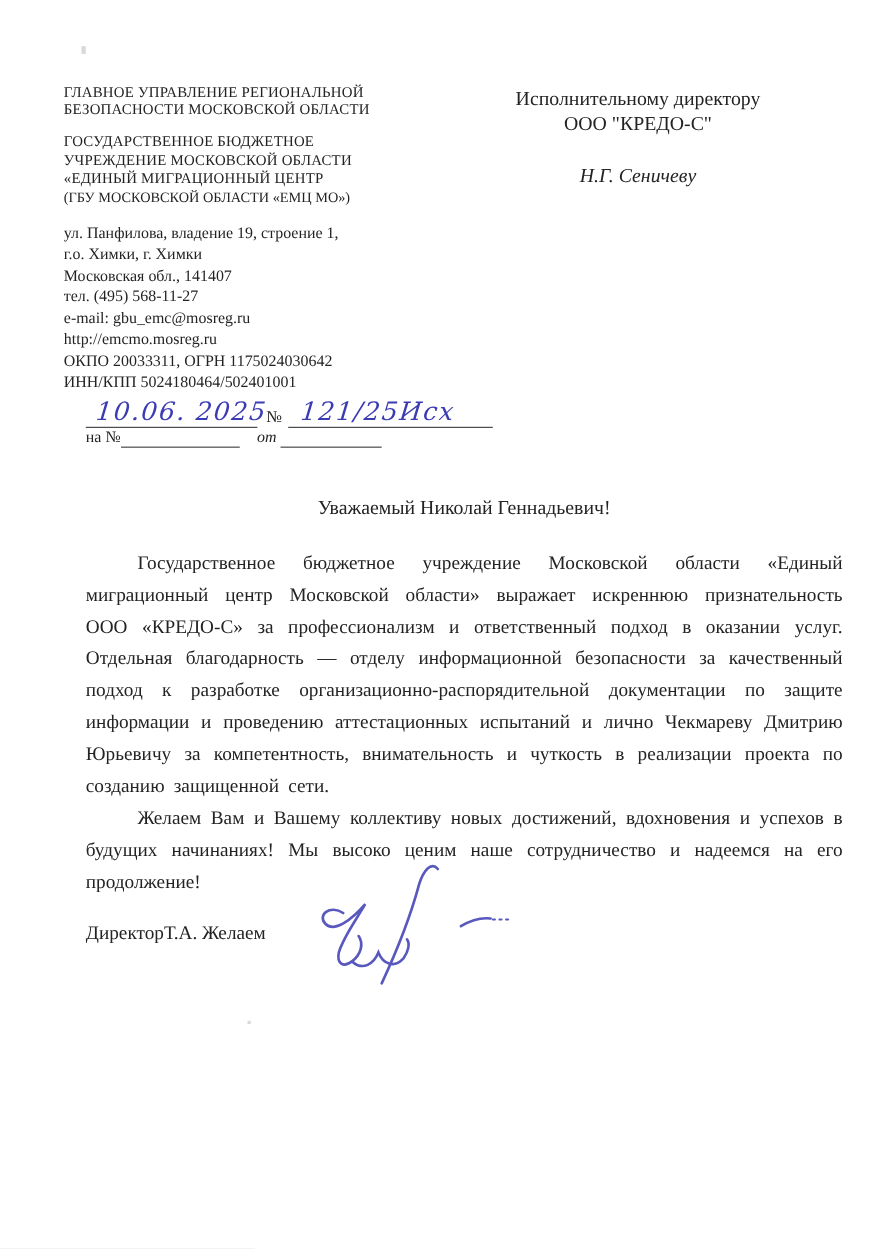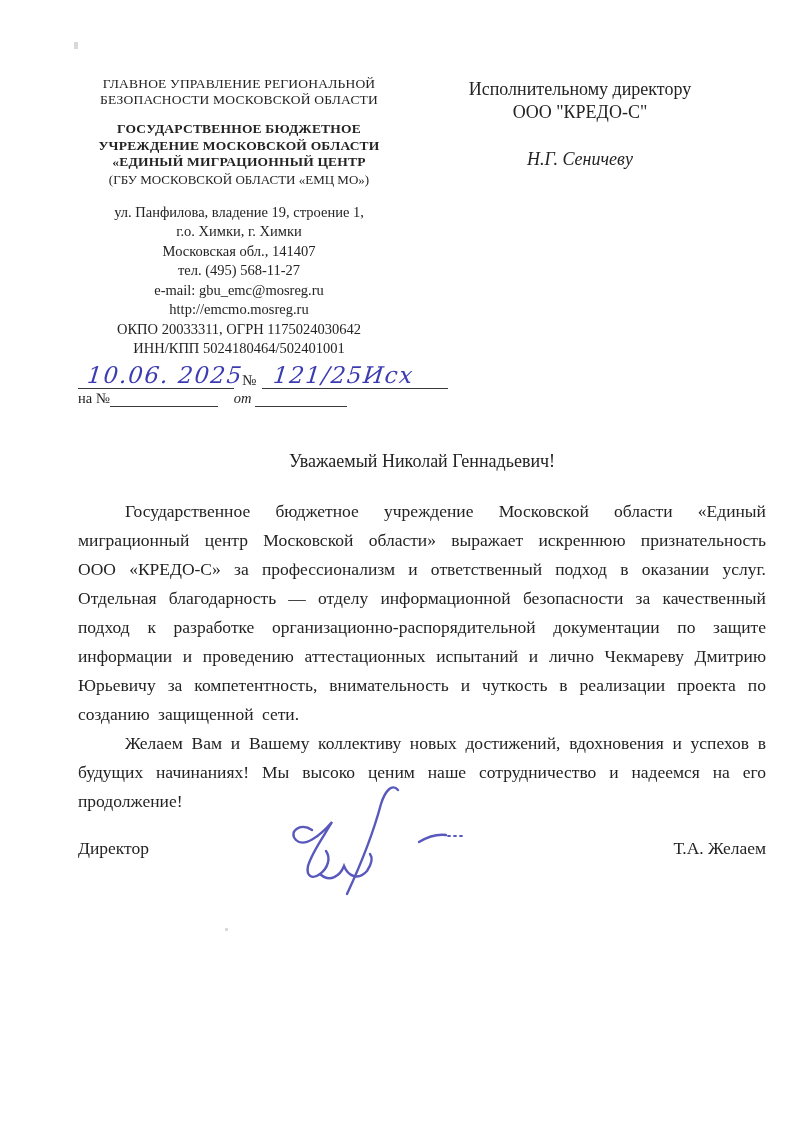--- a/index.html
+++ b/index.html
@@ -9,24 +9,23 @@
     margin:0 auto;
     background:#ffffff;
     font-family:"Liberation Serif", serif;
     color:#232323;
     overflow:hidden;
   }
 
   
   .letterhead {
     position:absolute; left:58px; top:76px; width:362px;
-    text-align:center;
   }
   .lh-authority { font-size:13.5px; line-height:16px; letter-spacing:.2px; }
-  .lh-org { font-weight:bold; font-size:13.5px; line-height:16.5px; margin-top:13px; letter-spacing:.2px; }
+  .lh-org { font-weight:normal; font-size:13.5px; line-height:16.5px; margin-top:13px; letter-spacing:.2px; }
   .lh-short { font-size:13px; line-height:16px; margin-top:1px; }
   .lh-address { font-size:14.5px; line-height:19.5px; margin-top:15px; }
 
   
   .ref { position:absolute; left:78px; top:360px; width:370px; font-size:15px; }
   .ref-row { display:flex; align-items:flex-end; }
   .hw {
     font-style:italic;
     font-family:"DejaVu Serif", serif;
     color:#3c3cb2;
@@ -60,21 +59,21 @@
   .body-text {
     position:absolute; left:78px; top:497px; width:688px;
     font-size:17.5px; line-height:29px;
     text-align:justify; word-spacing:4px;
   }
   .body-text p { margin:0; text-indent:47px; }
 
   
   .signoff {
     position:absolute; left:78px; top:838px; width:688px;
-    display:flex; justify-content:space-between;
+    display:flex; 
     font-size:17.5px;
   }
   .signature-svg { position:absolute; left:278px; top:778px; }
 
   
   .speck { position:absolute; background:#d9d9d9; }
   .speck-a { left:74px; top:42px; width:4px; height:7px; }
   .speck-b { left:225px; top:928px; width:3px; height:3px; }
 </style>
 </head>

